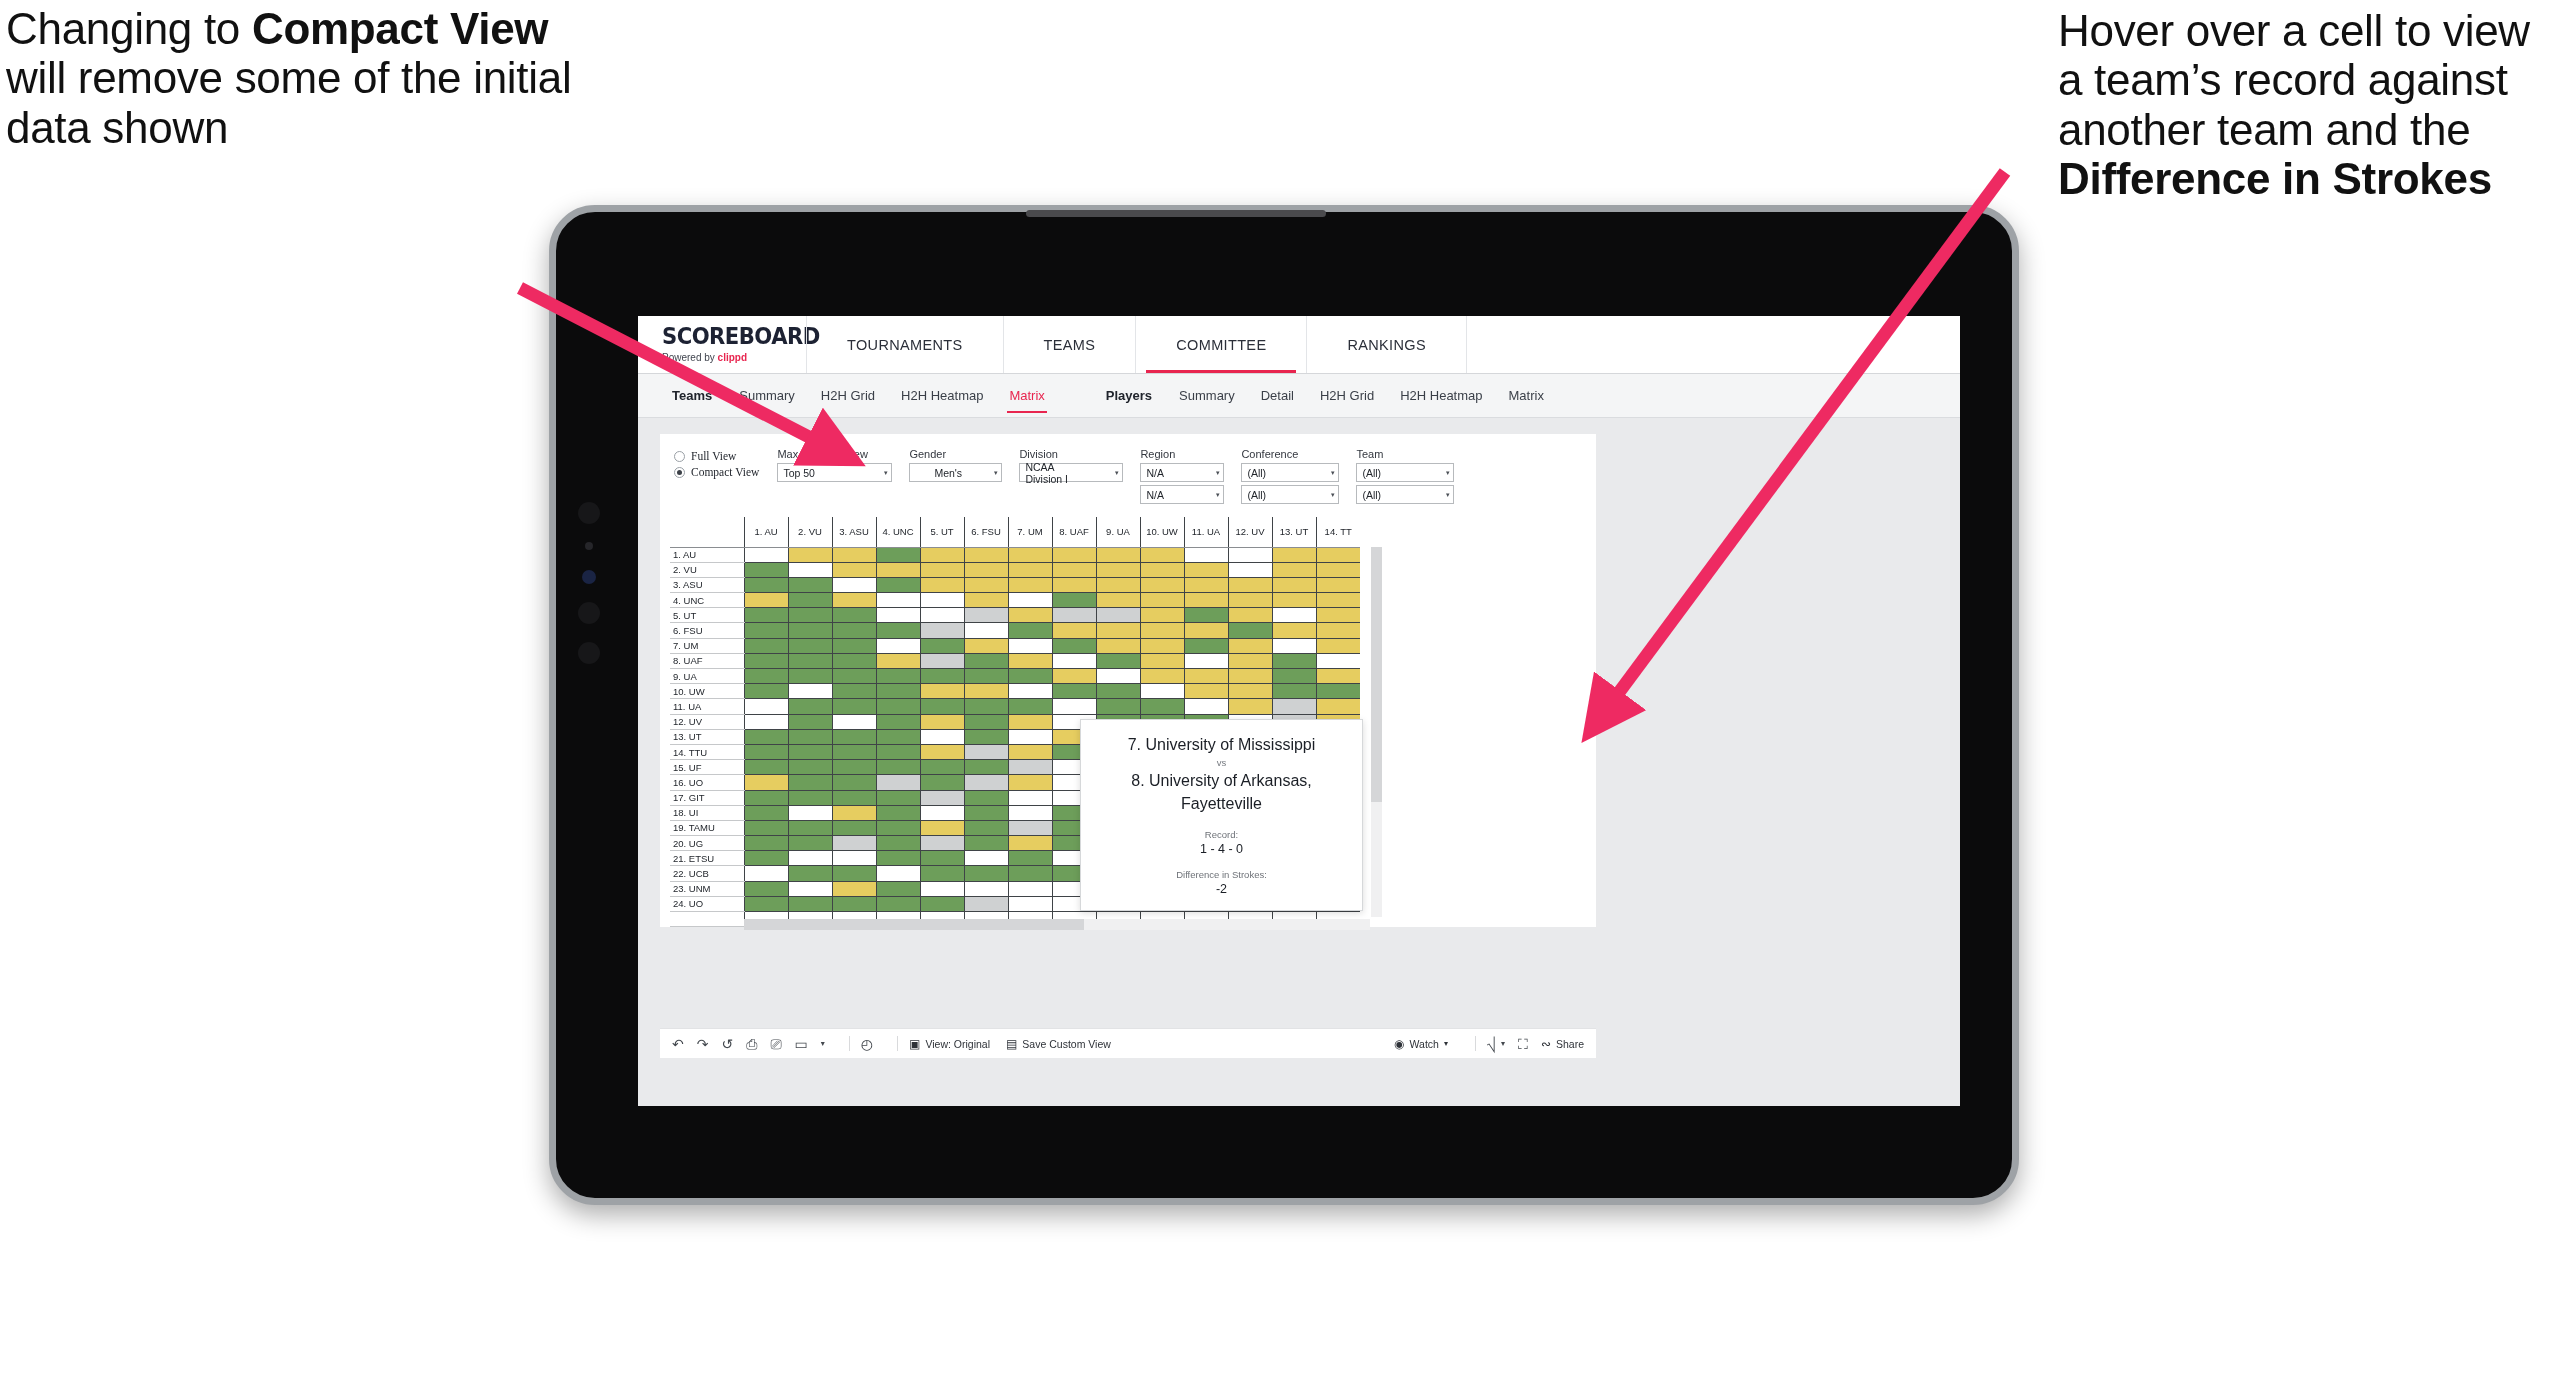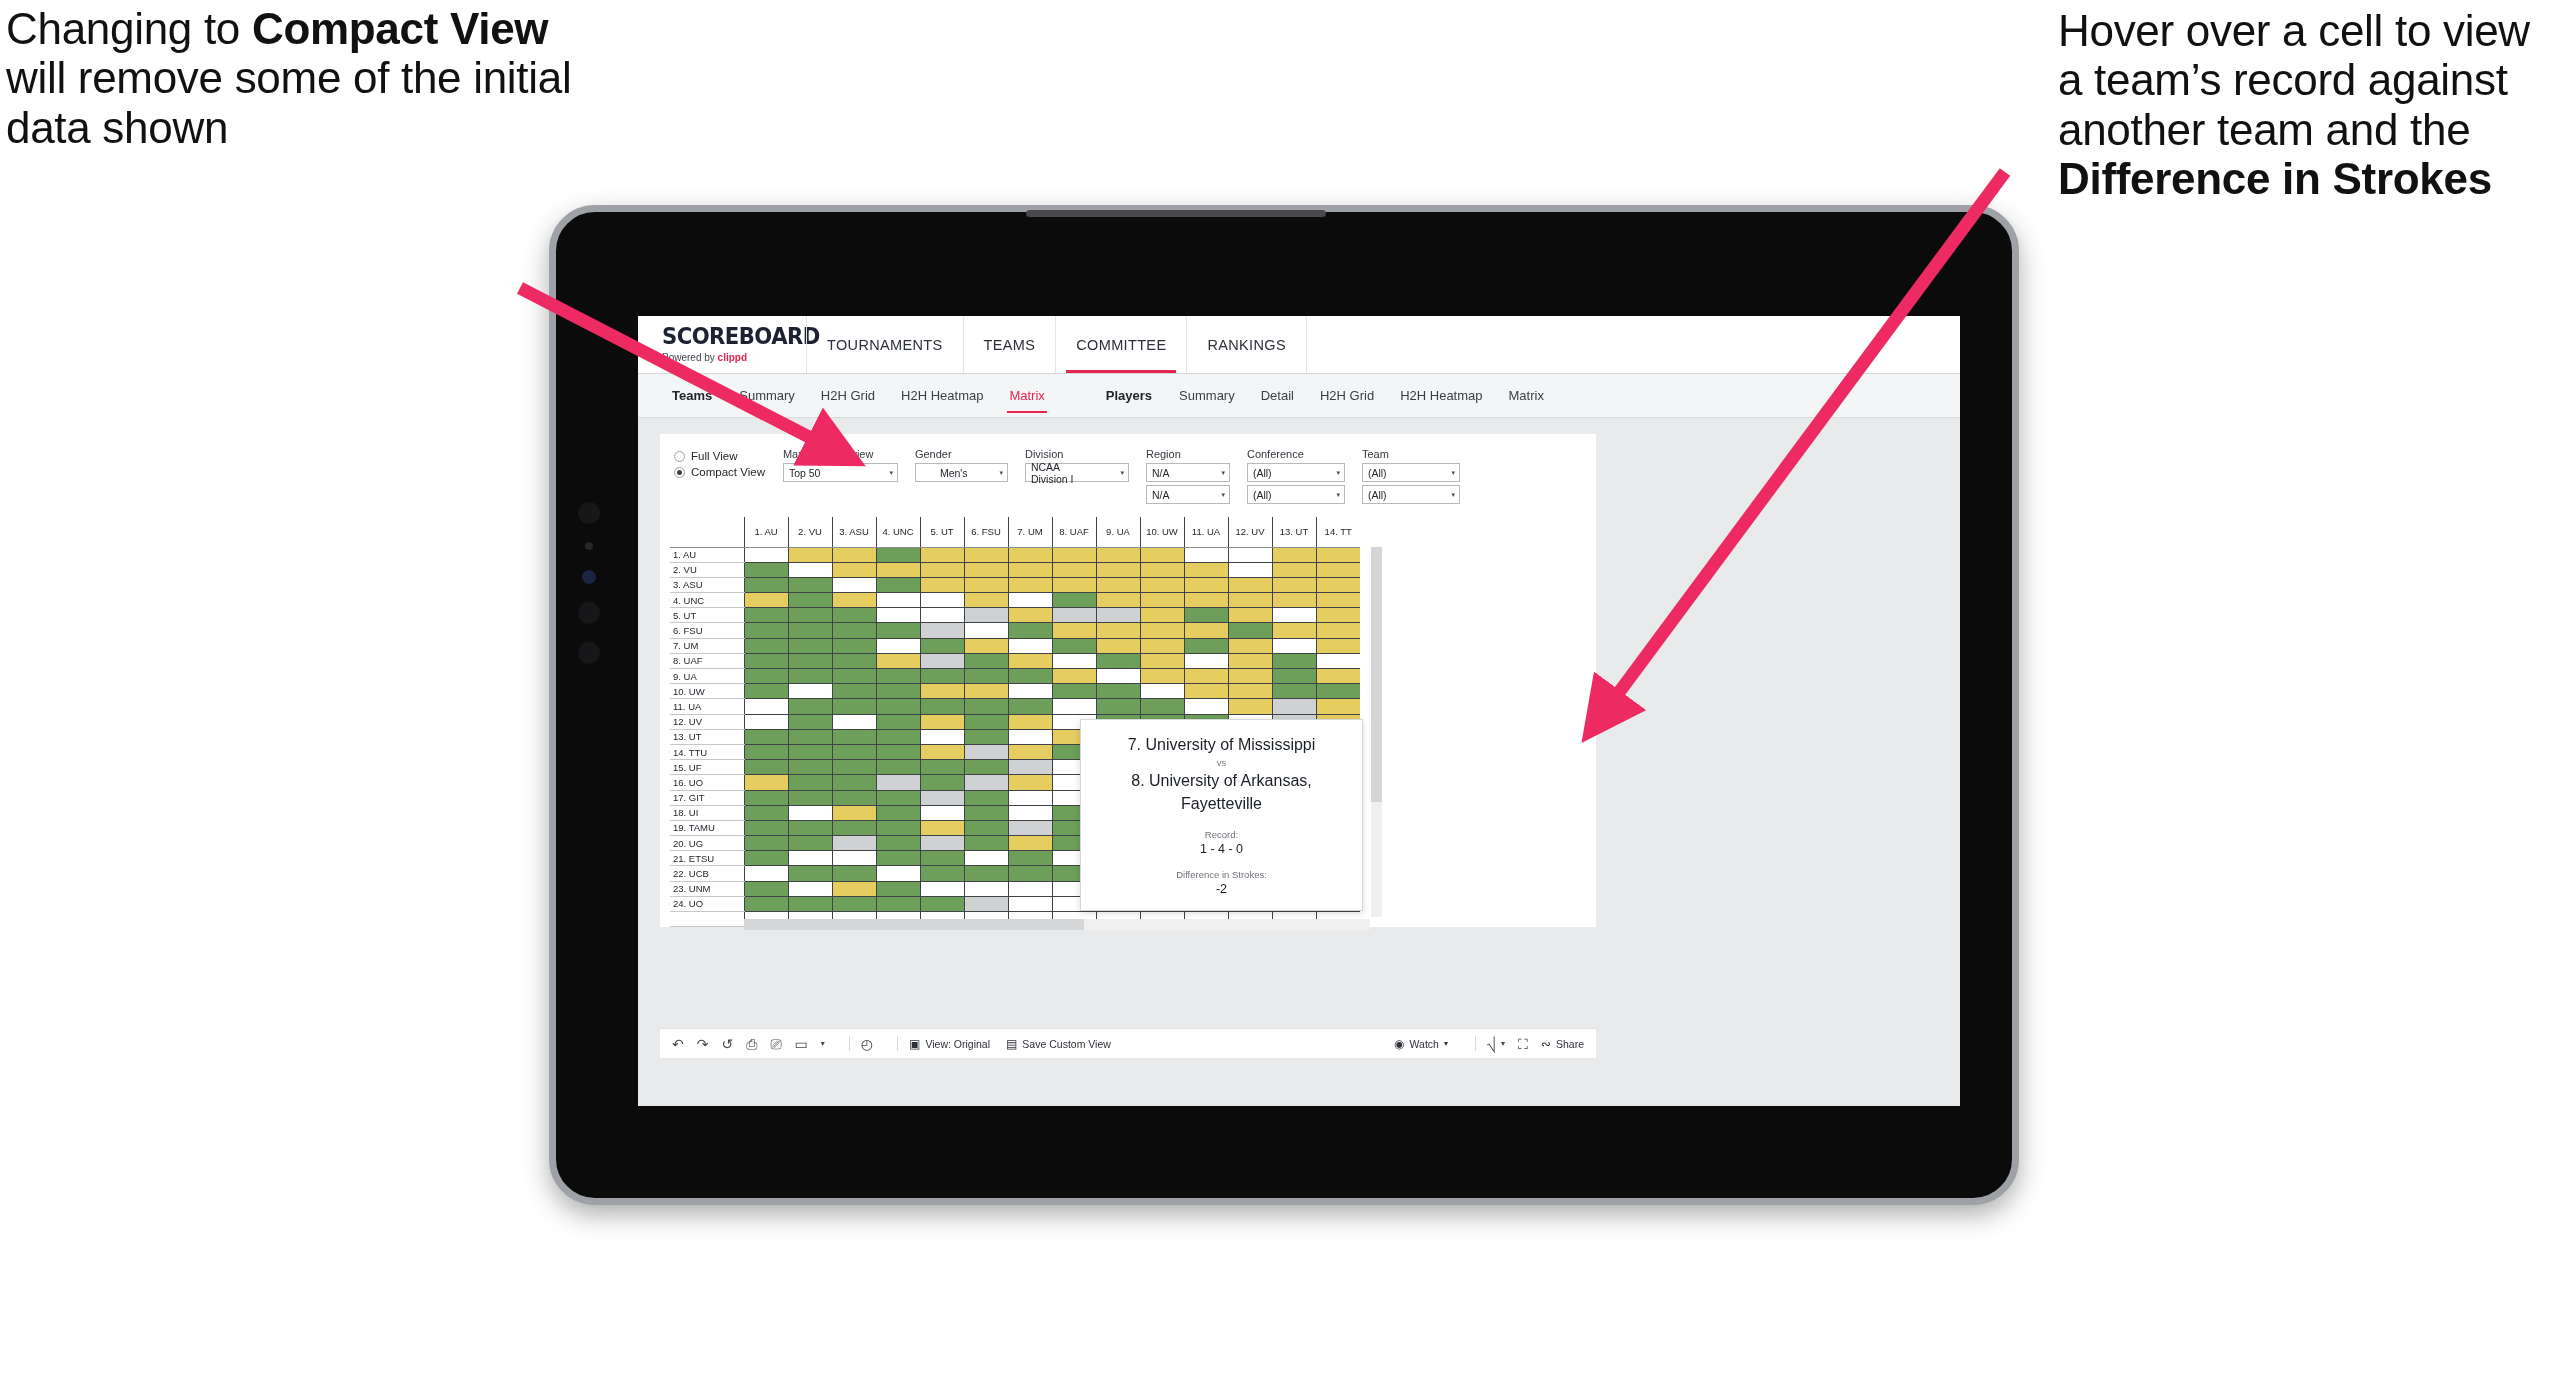--- a/index.html
+++ b/index.html
@@ -65,21 +65,21 @@
   #logo-box { padding: 9px 16px 0 24px; width: 168px; }
   #logo-main {
     font-family: "DejaVu Sans", sans-serif;
     font-weight: 700; font-size: 23px; letter-spacing: -0.6px;
     color: #1d2233; line-height: 1;
     transform: scaleX(0.92); transform-origin: left center;
   }
   #logo-sub { font-size: 10px; color: #41454f; margin-top: 4px; }
   #logo-sub .brand { color: #e8254f; font-weight: 700; }
   .topnav-item {
-    display: flex; align-items: center; padding: 0 20px;
+    display: flex; align-items: center; padding: 0 40px;
     font-size: 14.5px; color: #2b2f39; letter-spacing: 0.35px;
     border-left: 1px solid #e3e5e8; position: relative;
     white-space: nowrap;
   }
   .topnav-item.active::after {
     content: ""; position: absolute; left: 10px; right: 10px; bottom: 0;
     height: 3px; background: #e8254f;
   }
   #topnav-spacer { flex: 1; border-left: 1px solid #e3e5e8; }
 
@@ -123,21 +123,21 @@
   }
   .fselect .caret { font-size: 7px; color: #4a4f56; margin-left: 6px; }
   .w-top50 { width: 115px; }
   .w-gender { width: 93px; padding-left: 24px; }
   .w-div { width: 104px; gap: 32px; }
   .w-reg { width: 84px; }
   .w-conf { width: 98px; }
   .w-team { width: 98px; }
 
   
-  #viewmode { margin-right: 18px; padding-top: 2px; }
+  #viewmode { margin-right: 18px; padding-top: 2px; font-family: Liberation Serif, serif; }
   .radio-row { display: flex; align-items: center; margin-bottom: 4px; }
   .radio {
     width: 11px; height: 11px; border-radius: 50%;
     border: 1px solid #9aa0a6; background: #fff;
     margin-right: 6px; position: relative; flex: none;
   }
   .radio.on::after {
     content: ""; position: absolute; left: 2px; top: 2px;
     width: 5px; height: 5px; border-radius: 50%; background: #3c4148;
   }

